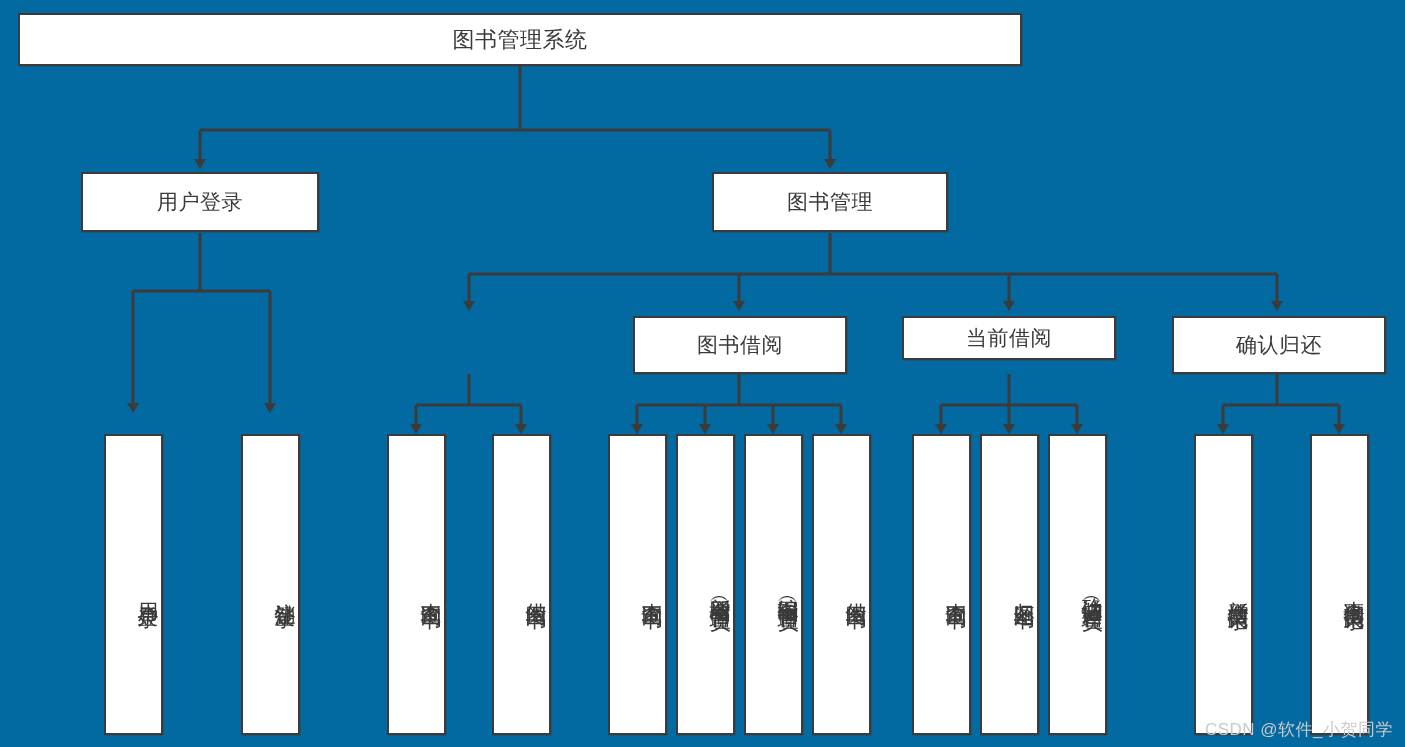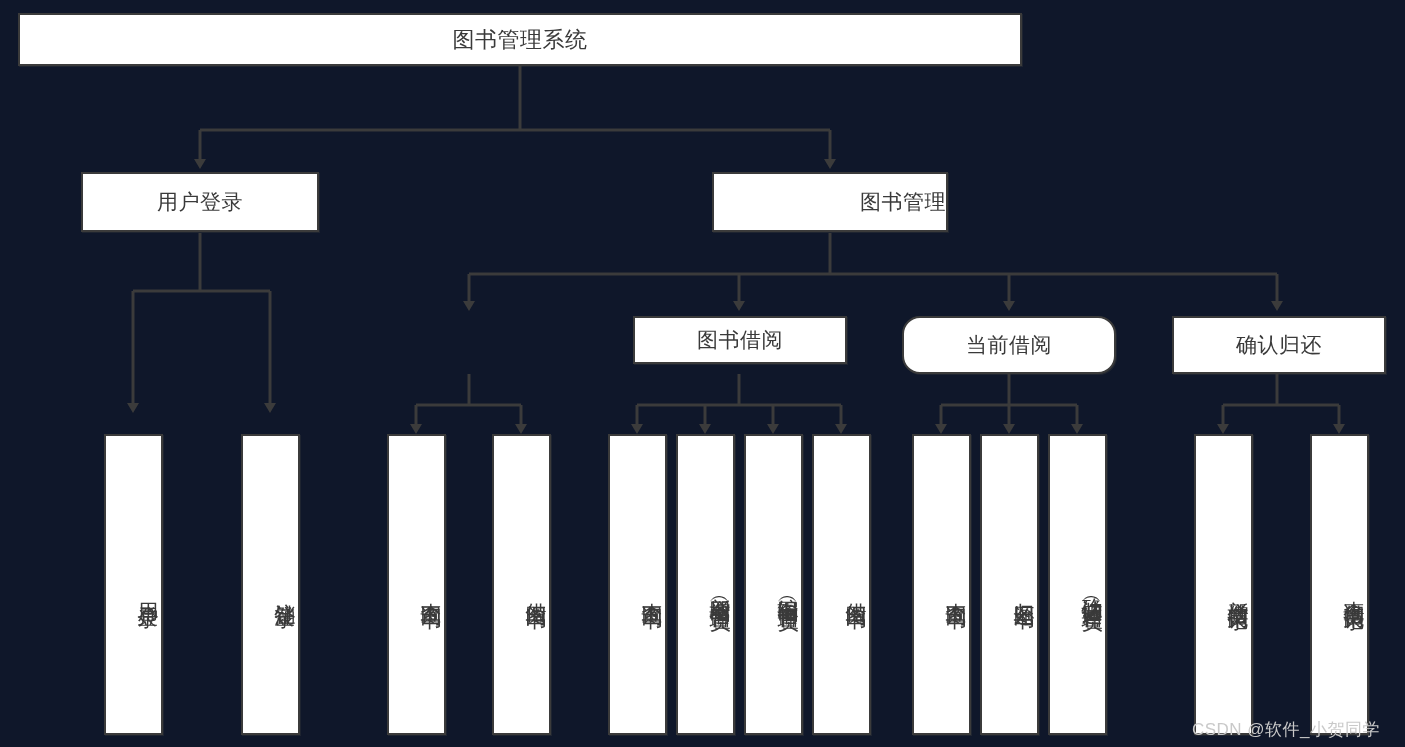--- a/index.html
+++ b/index.html
@@ -7,21 +7,21 @@
     padding: 0;
     background: #ffffff;
   }
   body {
     font-family: "Liberation Sans", "DejaVu Sans", sans-serif;
   }
   #canvas {
     position: relative;
     width: 1405px;
     height: 747px;
-    background: #0f172a;
+    background: #0369a1;
     overflow: hidden;
   }
   #wires {
     position: absolute;
     left: 0;
     top: 0;
     width: 1405px;
     height: 747px;
     pointer-events: none;
   }
@@ -55,21 +55,21 @@
     align-items: flex-start;
     justify-content: center;
   }
   .node.vert span {
     writing-mode: vertical-rl;
     text-orientation: upright;
     display: block;
   }
   #watermark {
     position: absolute;
-    right: 25px;
+    right: 12px;
     bottom: 6px;
     font-size: 17px;
     color: #c9c9c9;
     letter-spacing: 0.5px;
     white-space: nowrap;
     font-family: "Liberation Sans", "DejaVu Sans", sans-serif;
   }
 </style>
 </head>
 <body>
@@ -128,30 +128,30 @@
   </svg>
 
   <div class="node root horiz" style="left:18px; top:13px; width:1004px; height:53px;">
     <span>图书管理系统</span>
   </div>
 
   <div class="node horiz" style="left:81px; top:172px; width:238px; height:60px;">
     <span>用户登录</span>
   </div>
 
-  <div class="node horiz" style="left:712px; top:172px; width:236px; height:60px;justify-content:flex-end;">
+  <div class="node horiz" style="left:712px; top:172px; width:236px; height:60px;">
     <span>图书管理</span>
   </div>
 
 
-  <div class="node horiz" style="left:633px; top:316px; width:214px; height:48px;">
+  <div class="node horiz" style="left:633px; top:316px; width:214px; height:58px;">
     <span>图书借阅</span>
   </div>
 
-  <div class="node horiz" style="left:902px; top:316px; width:214px; height:58px;border-radius:18px;">
+  <div class="node horiz" style="left:902px; top:316px; width:214px; height:44px;">
     <span>当前借阅</span>
   </div>
 
   <div class="node horiz" style="left:1172px; top:316px; width:214px; height:58px;">
     <span>确认归还</span>
   </div>
 
   <div class="node vert" style="left:104px; top:434px; width:59px; height:301px;">
     <span>用户登录</span>
   </div>

